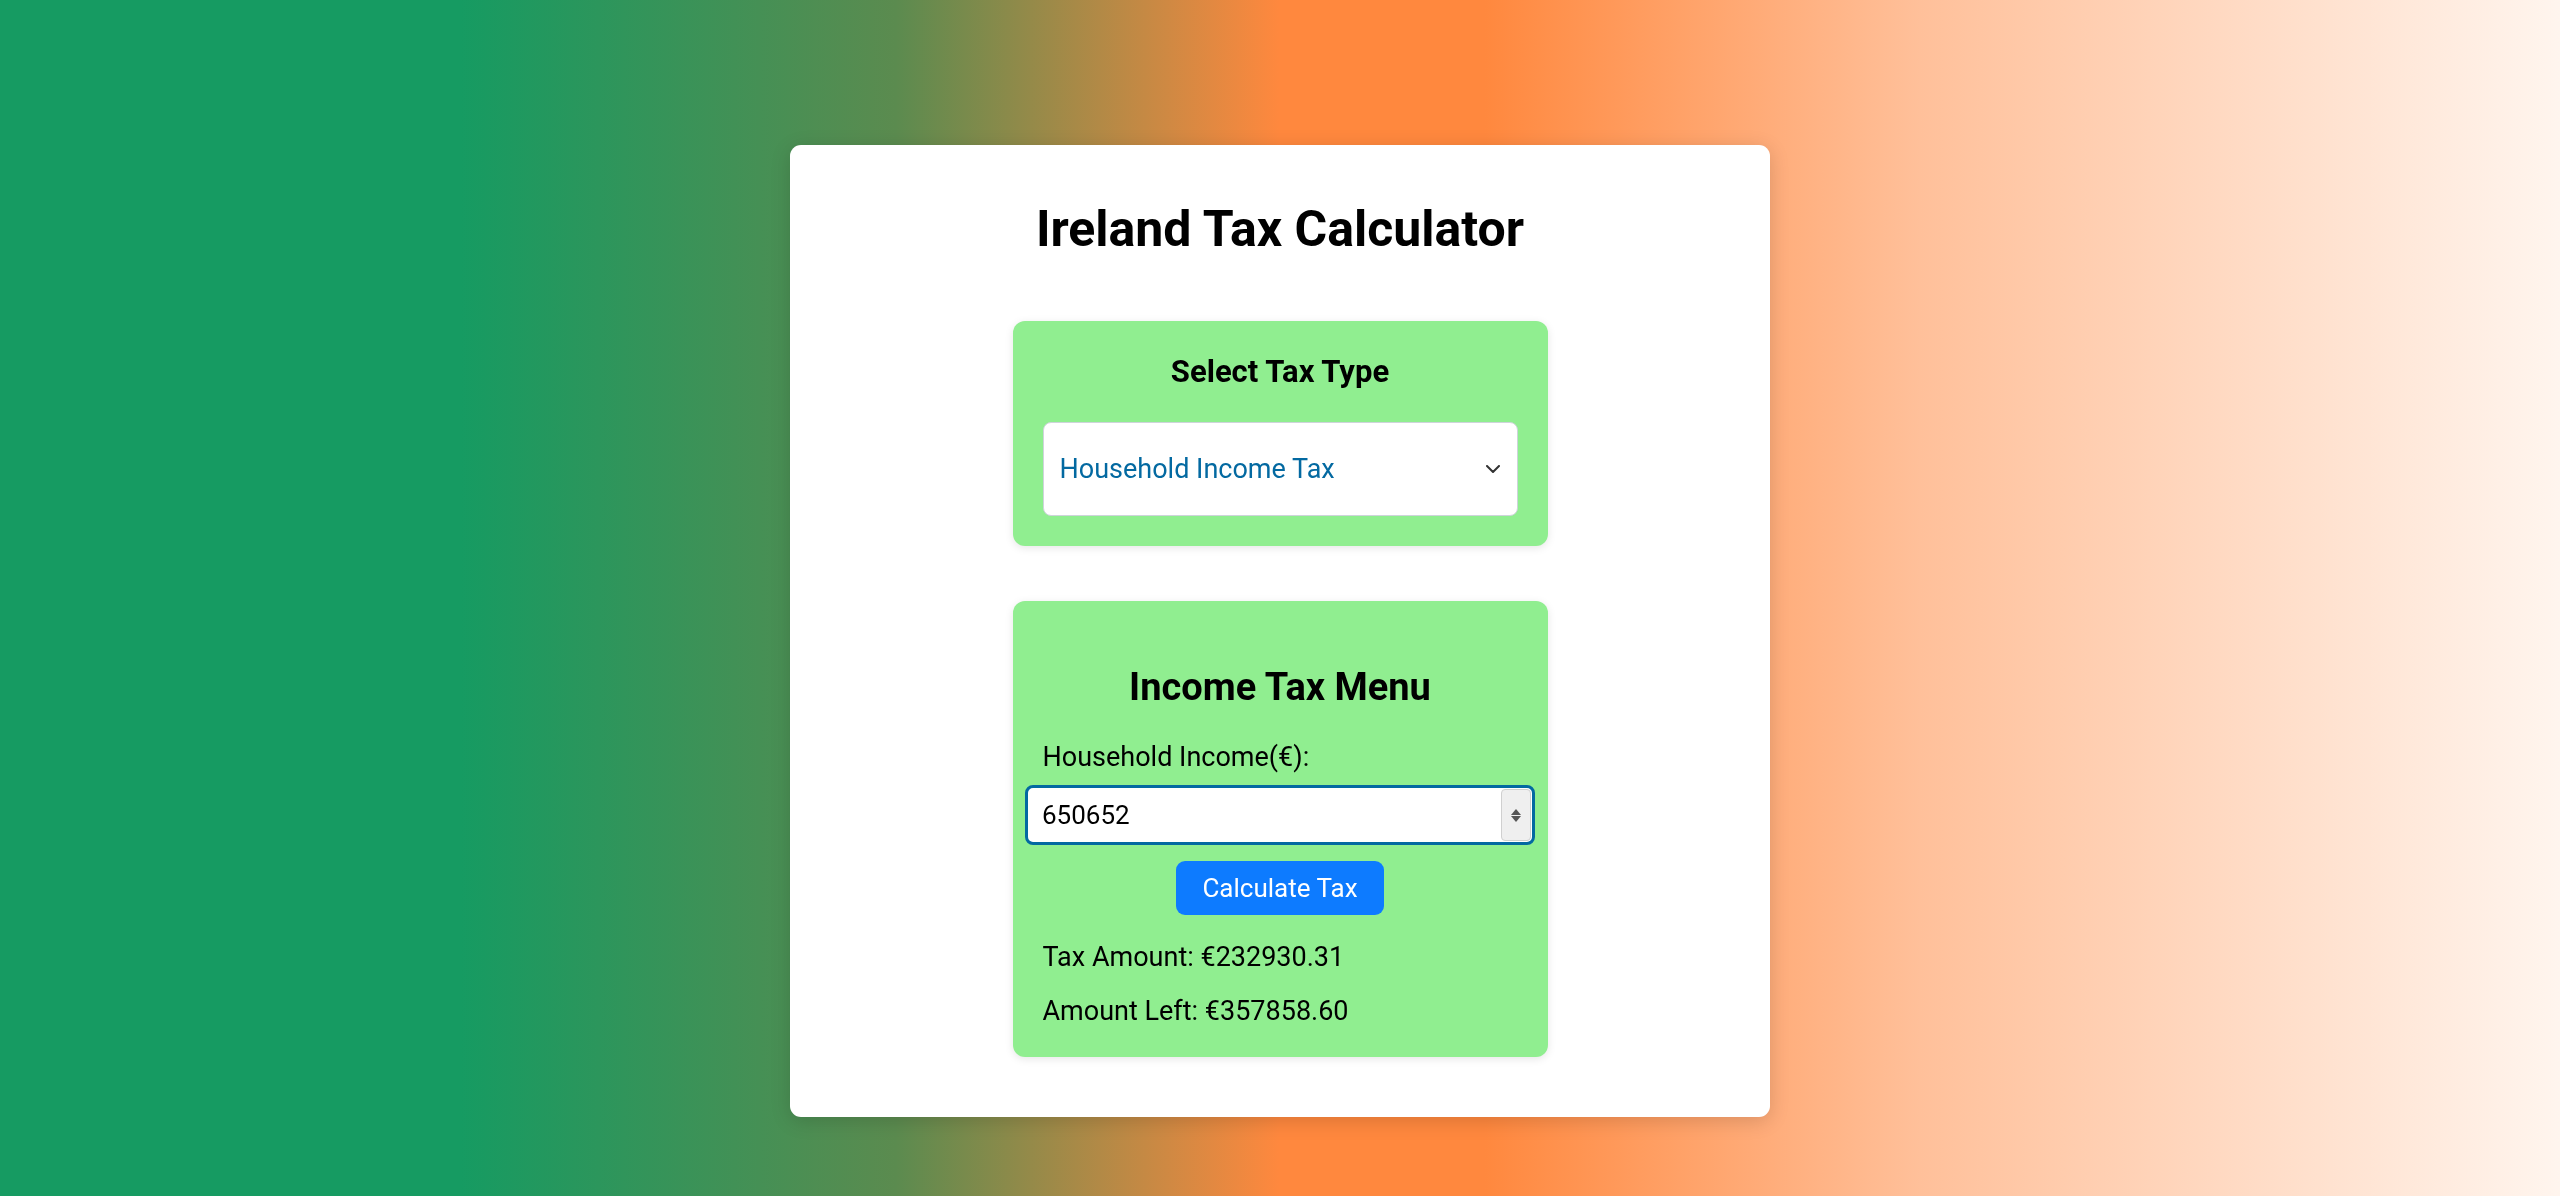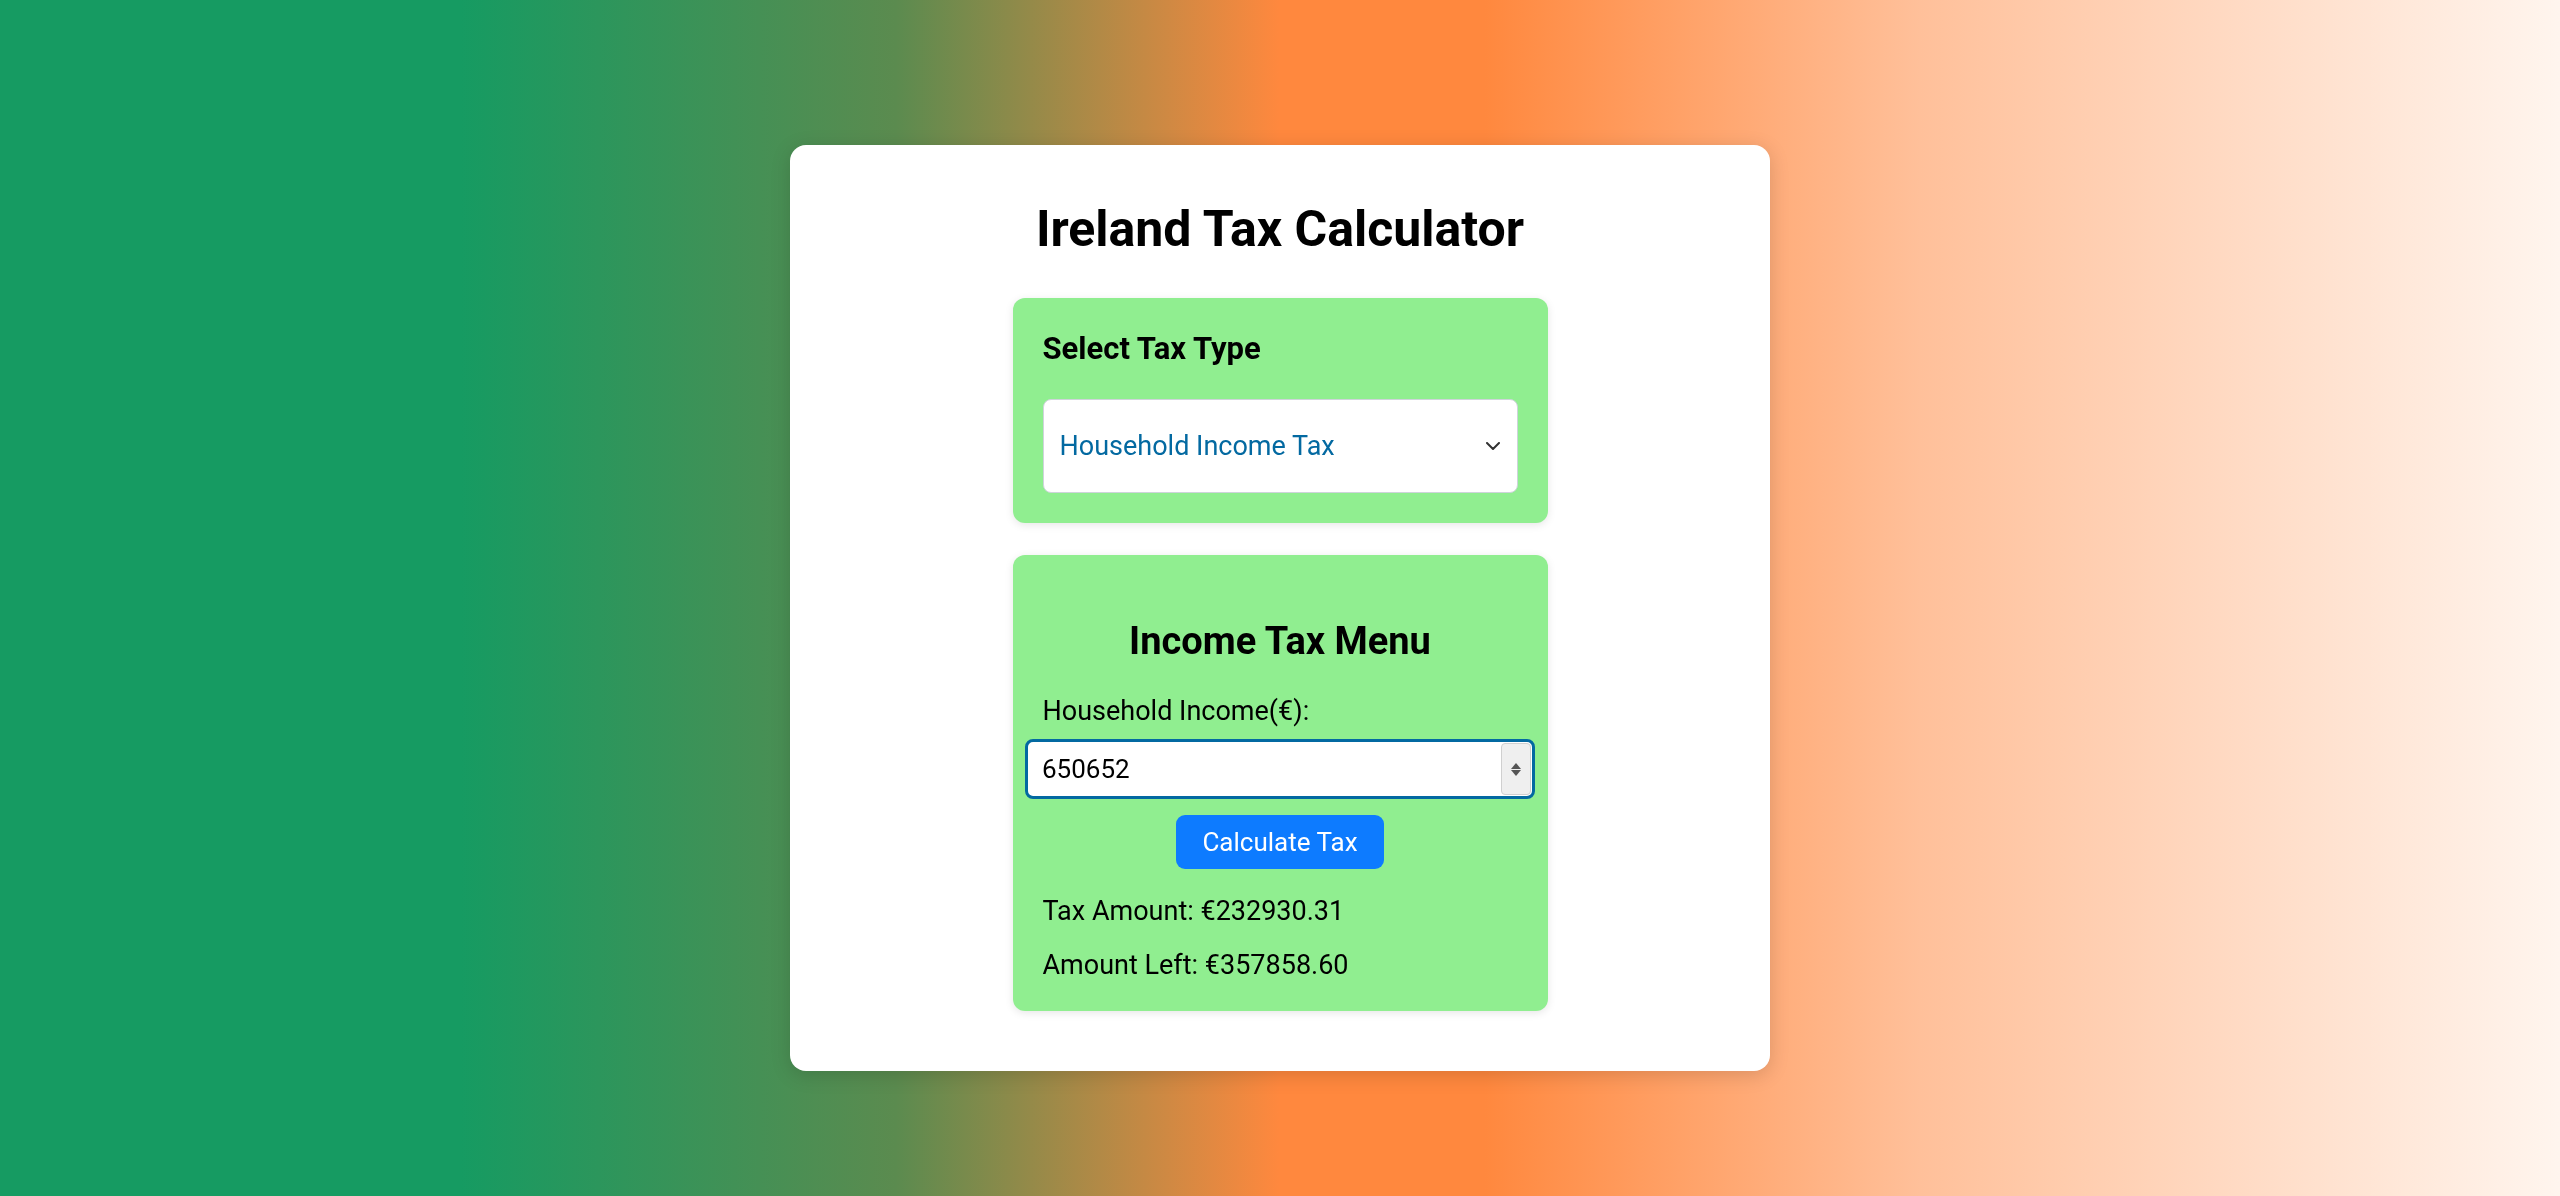--- a/index.html
+++ b/index.html
@@ -14,27 +14,28 @@
       height: 1196px;
       background: linear-gradient(90deg, #169B62 0%, #169B62 18%, #5B8B4F 35%, #FF883E 50%, #FF883E 58%, #FFC09A 75%, #FFF5EE 100%);
       display: flex;
       align-items: flex-start;
       justify-content: center;
       padding-top: 145px;
     }
     
     .card {
       background: #ffffff;
-      border-radius: 16px;
+      border-radius: 11px;
       padding: 55px 60px 60px 60px;
       width: 980px;
       box-shadow: 0 4px 20px rgba(0,0,0,0.15);
       display: flex;
       flex-direction: column;
       align-items: center;
+      gap: 23px;
     }
     
     .title {
       font-size: 50px;
       font-weight: 700;
       color: #000;
       margin-bottom: 40px;
       text-align: center;
     }
     
@@ -50,21 +51,21 @@
     }
     
     .green-panel:last-child {
       margin-bottom: 0;
     }
     
     .panel-heading {
       font-size: 31px;
       font-weight: 700;
       color: #000;
-      text-align: left;
+      text-align: center;
       margin-bottom: 32px;
     }
     
     .panel-heading-lg {
       font-size: 38px;
       font-weight: 700;
       color: #000;
       text-align: center;
       margin-bottom: 32px;
       margin-top: 32px;

